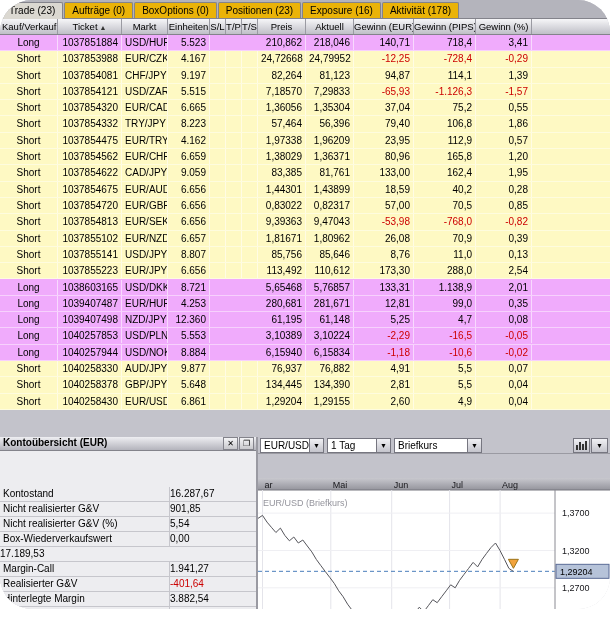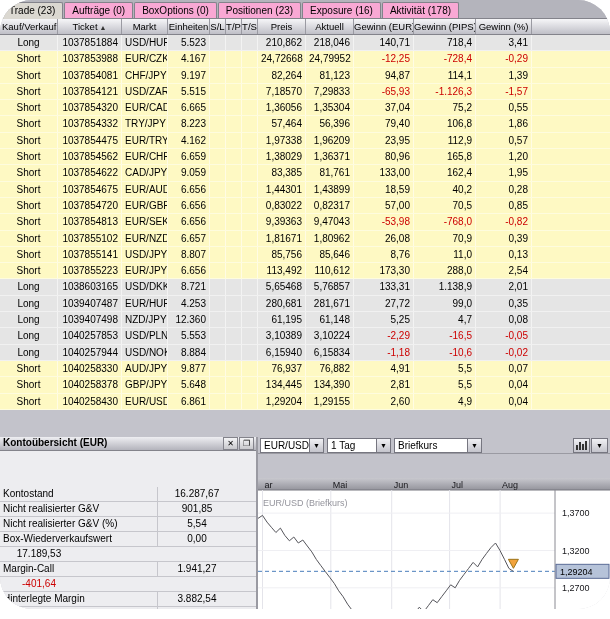--- a/index.html
+++ b/index.html
@@ -2,40 +2,40 @@
 <html><head>
 <meta charset="utf-8">
 <style>
   html,body{margin:0;padding:0;background:#fff;}
   .app{position:relative;width:610px;height:609px;background:#c3c3cb;
        font-family:"Liberation Sans",sans-serif;font-size:10px;color:#000;overflow:hidden;border-radius:32px;}
 
   
   .tabbar{display:flex;align-items:flex-end;height:19px;background:#b4b4bc;
           padding:2px 0 0 1px;border-bottom:1px solid #83838b;box-sizing:border-box;}
-  .tab{height:15px;line-height:15px;padding:0 7px;background:#f9a8d4;
+  .tab{height:15px;line-height:15px;padding:0 7px;background:#eab308;
        border:1px solid #83838b;border-bottom:none;border-radius:2px 2px 0 0;
        margin-right:1px;white-space:nowrap;}
   .tab.active{background:#dbd8d1;height:16px;line-height:16px;margin-bottom:-1px;}
 
   
   .thead{display:flex;height:16px;background:linear-gradient(#f6f6f8,#bfbfc7);
          border-bottom:1px solid #83838b;box-sizing:border-box;}
   .hcell{font-size:9.5px;line-height:15px;text-align:center;border-right:1px solid #9a9aa2;
          overflow:hidden;white-space:nowrap;box-sizing:border-box;}
   .hcell.c0{text-align:left;padding-left:2px;}
   .hcell.c12{border-right:none;}
   .sort-ind{font-size:7px;color:#333;margin-left:2px;}
   .c0{width:58px}.c1{width:64px}.c2{width:46px}.c3{width:42px}
   .c4{width:16px}.c5{width:16px}.c6{width:16px}
   .c7{width:48px}.c8{width:48px}.c9{width:60px}.c10{width:62px}.c11{width:56px}
   .c12{flex:1}
   .trow{display:flex;height:16.3px;box-sizing:border-box;
         border-bottom:1px solid rgba(255,255,255,.45);}
-  .trow.long{background:#e5e5e5;}
+  .trow.long{background:#f0abfc;align-items:center;}
   .trow.short{background:#fef9c3;}
   .tcell{line-height:15px;box-sizing:border-box;border-right:1px solid rgba(255,255,255,.55);
          overflow:hidden;white-space:nowrap;padding:0 3px;text-align:right;}
   .tcell.c0{text-align:center;}
   .tcell.c2{text-align:left;}
   .tcell.c12{border-right:none;}
   .neg{color:#cc0000;}
 
   
   .bottom{position:absolute;left:0;top:437px;width:610px;height:182px;display:flex;}
@@ -48,21 +48,21 @@
                 font-weight:bold;box-sizing:border-box;}
   .panel-title{flex:1;white-space:nowrap;overflow:hidden;}
   .ph-btn{width:15px;height:13px;line-height:12px;text-align:center;
           background:linear-gradient(#f4f4f6,#c8c8cc);border:1px solid #83838b;
           font-size:8px;font-weight:normal;margin-left:1px;box-sizing:border-box;cursor:default;}
   .acc-table{flex:1;margin-top:36px;}
   .acc-row{display:flex;height:15px;line-height:14px;background:#ededf0;
            border-bottom:1px solid #c6c6cc;box-sizing:border-box;}
   .acc-label{flex:1;padding-left:3px;border-right:1px solid #c6c6cc;
              overflow:hidden;white-space:nowrap;}
-  .acc-value{width:78px;text-align:center;padding-right:20px;white-space:nowrap;}
+  .acc-value{width:78px;text-align:left;padding-right:8px;white-space:nowrap;}
 
   .chart-panel{flex:1;display:flex;flex-direction:column;min-width:0;}
   .chart-toolbar{height:17px;background:#c3c3cb;display:flex;align-items:center;
                  padding-left:2px;gap:3px;border-bottom:1px solid #9a9aa2;box-sizing:border-box;}
   .combo{height:15px;background:#fff;border:1px solid #767680;display:flex;
          align-items:center;box-sizing:border-box;}
   .combo-txt{flex:1;padding:0 3px;overflow:hidden;white-space:nowrap;}
   .combo-arrow{width:13px;align-self:stretch;line-height:13px;text-align:center;font-size:7px;
                background:linear-gradient(#f0f0f4,#c4c4cc);border-left:1px solid #767680;}
   .combo.pair{width:64px}.combo.interval{width:64px}.combo.pricetype{width:88px}
@@ -347,21 +347,21 @@
         <div class="trow long">
           <div class="tcell c0">Long</div>
           <div class="tcell c1">1039407487</div>
           <div class="tcell c2">EUR/HUF</div>
           <div class="tcell c3">4.253</div>
           <div class="tcell c4"></div>
           <div class="tcell c5"></div>
           <div class="tcell c6"></div>
           <div class="tcell c7">280,681</div>
           <div class="tcell c8">281,671</div>
-          <div class="tcell c9">27,72</div>
+          <div class="tcell c9">12,81</div>
           <div class="tcell c10">99,0</div>
           <div class="tcell c11">0,35</div>
           <div class="tcell c12"></div>
         </div>
         <div class="trow long">
           <div class="tcell c0">Long</div>
           <div class="tcell c1">1039407498</div>
           <div class="tcell c2">NZD/JPY</div>
           <div class="tcell c3">12.360</div>
           <div class="tcell c4"></div>
@@ -478,20 +478,21 @@
             <span class="acc-value">0,00</span>
           </div>
           <div class="acc-row">
             <span class="acc-value">17.189,53</span>
           </div>
           <div class="acc-row">
             <span class="acc-label">Margin-Call</span>
             <span class="acc-value">1.941,27</span>
           </div>
           <div class="acc-row">
+            <span class="acc-label">Realisierter G&amp;V</span>
             <span class="acc-value neg">-401,64</span>
           </div>
           <div class="acc-row">
             <span class="acc-label">Hinterlegte Margin</span>
             <span class="acc-value">3.882,54</span>
           </div>
           <div class="acc-row">
             <span class="acc-label">Margin-Prozentsatz</span>
             <span class="acc-value">12,50</span>
           </div>

